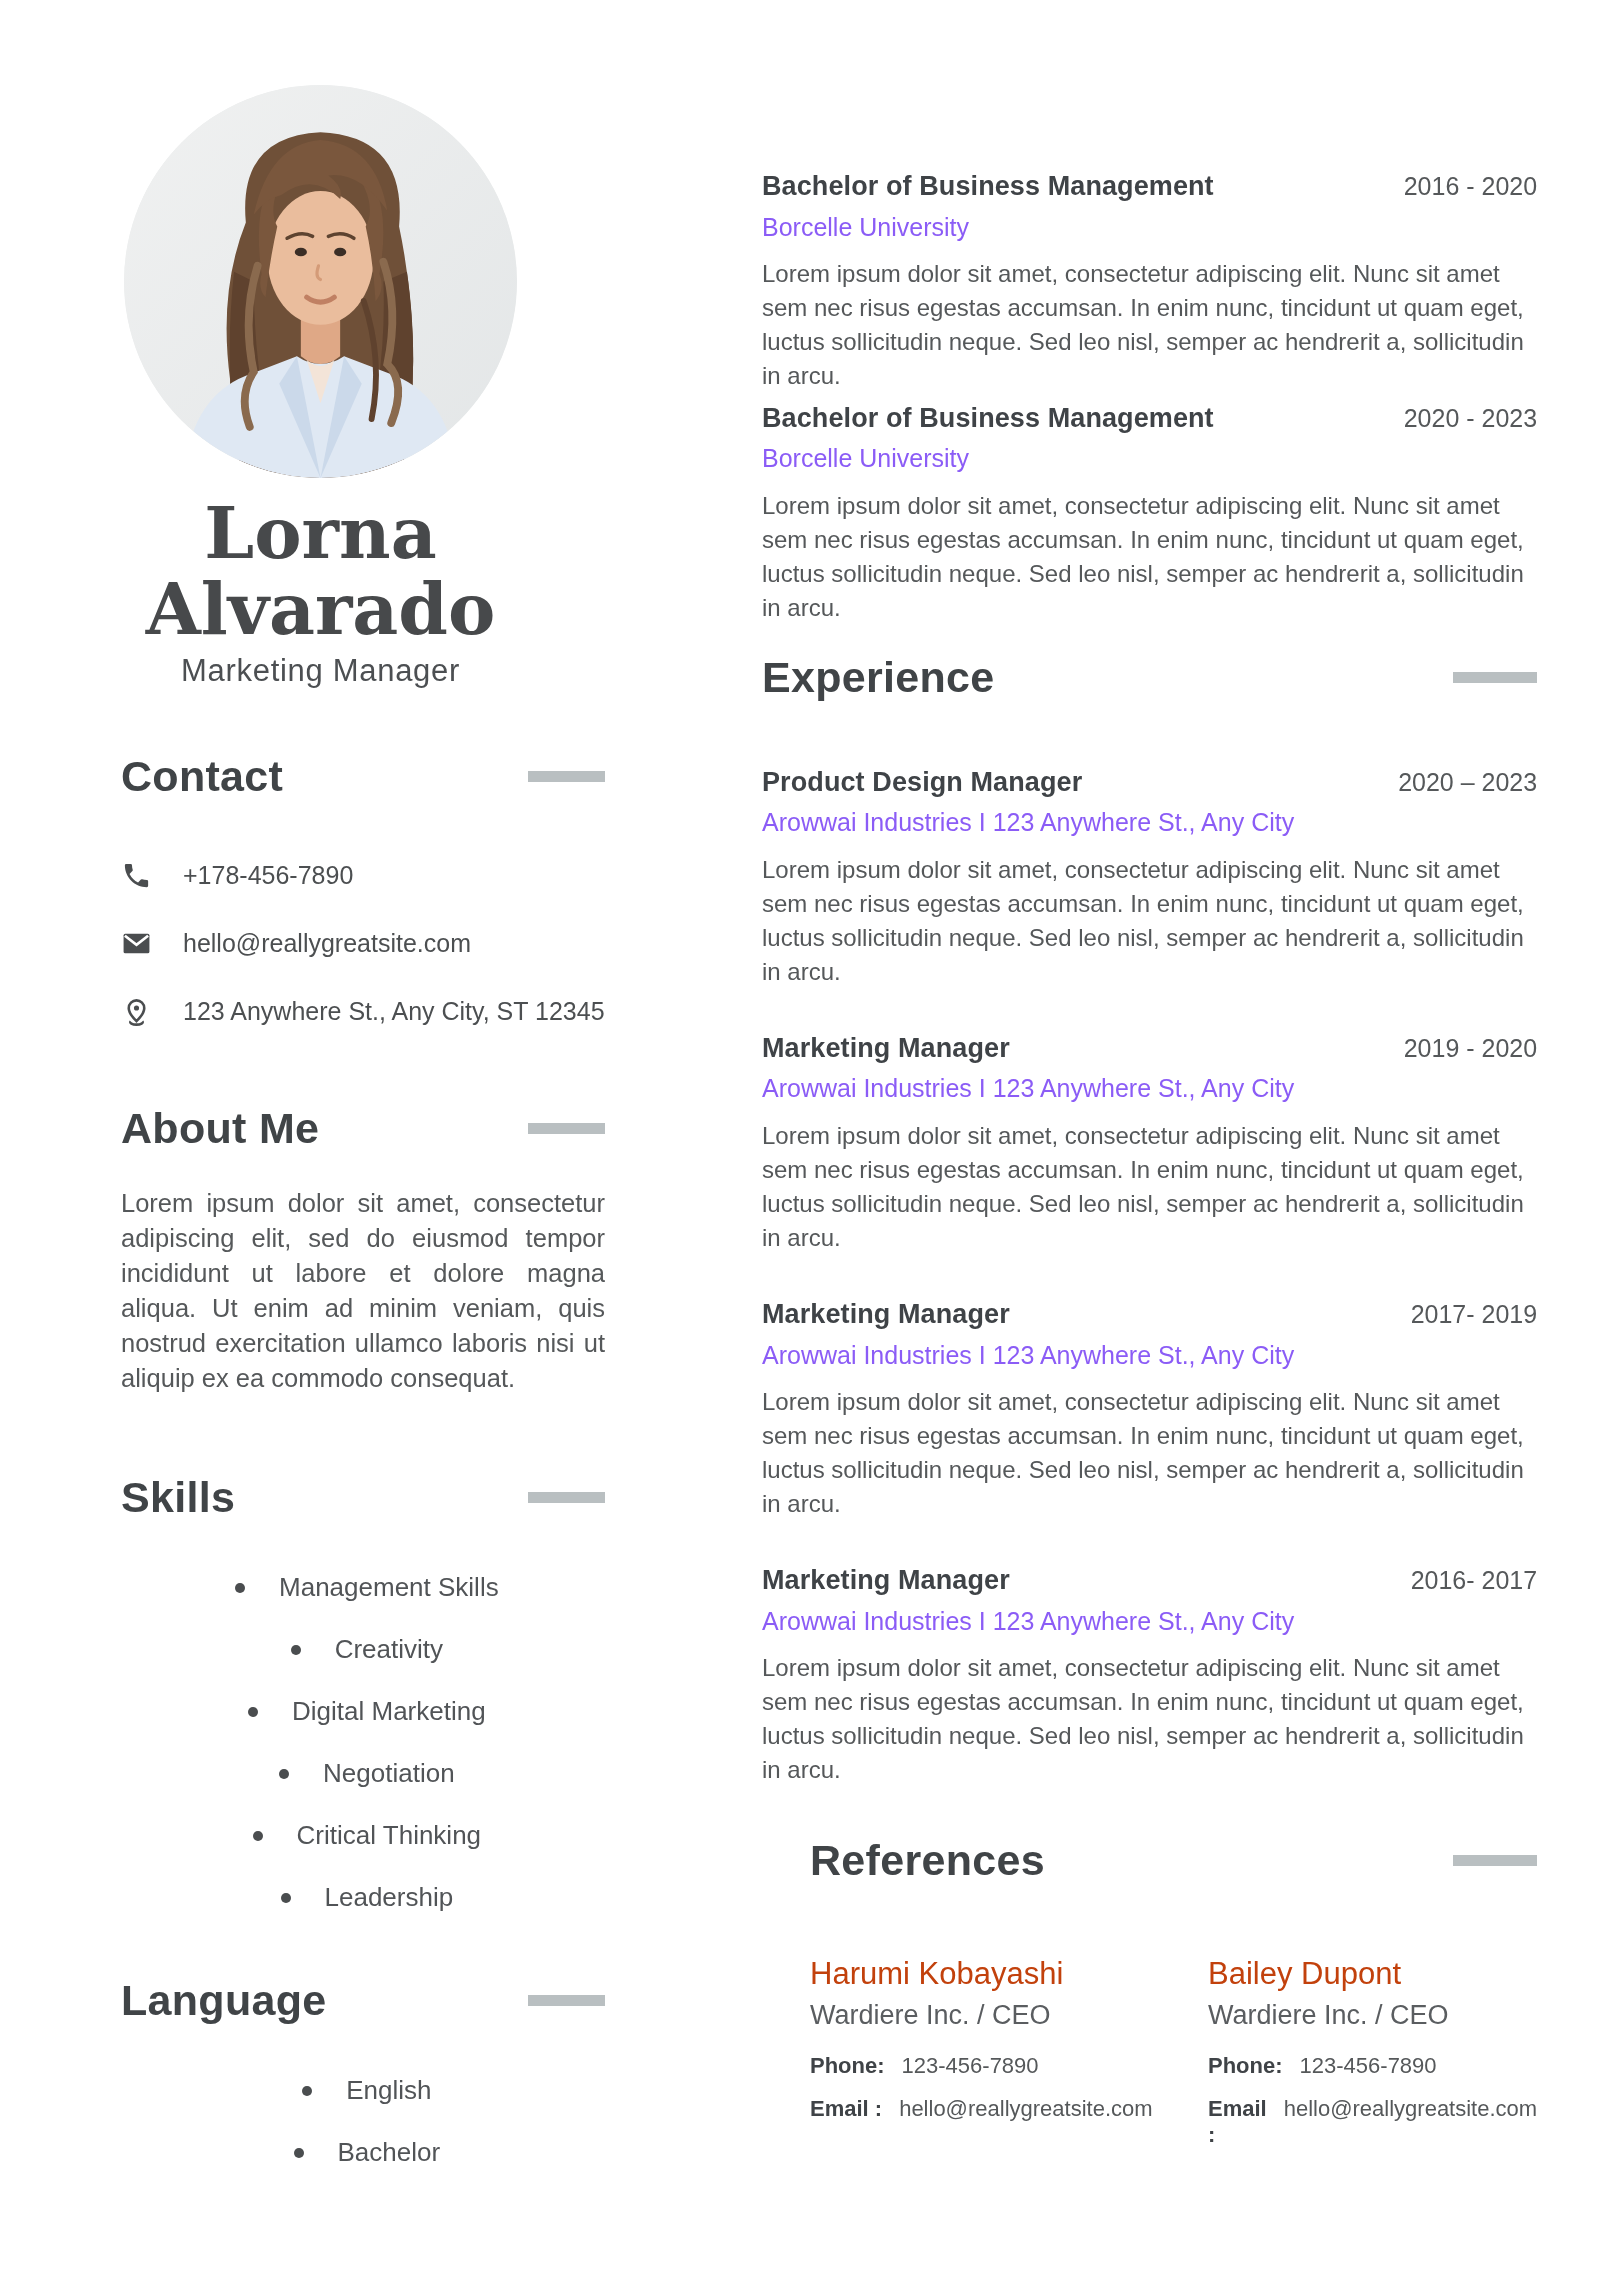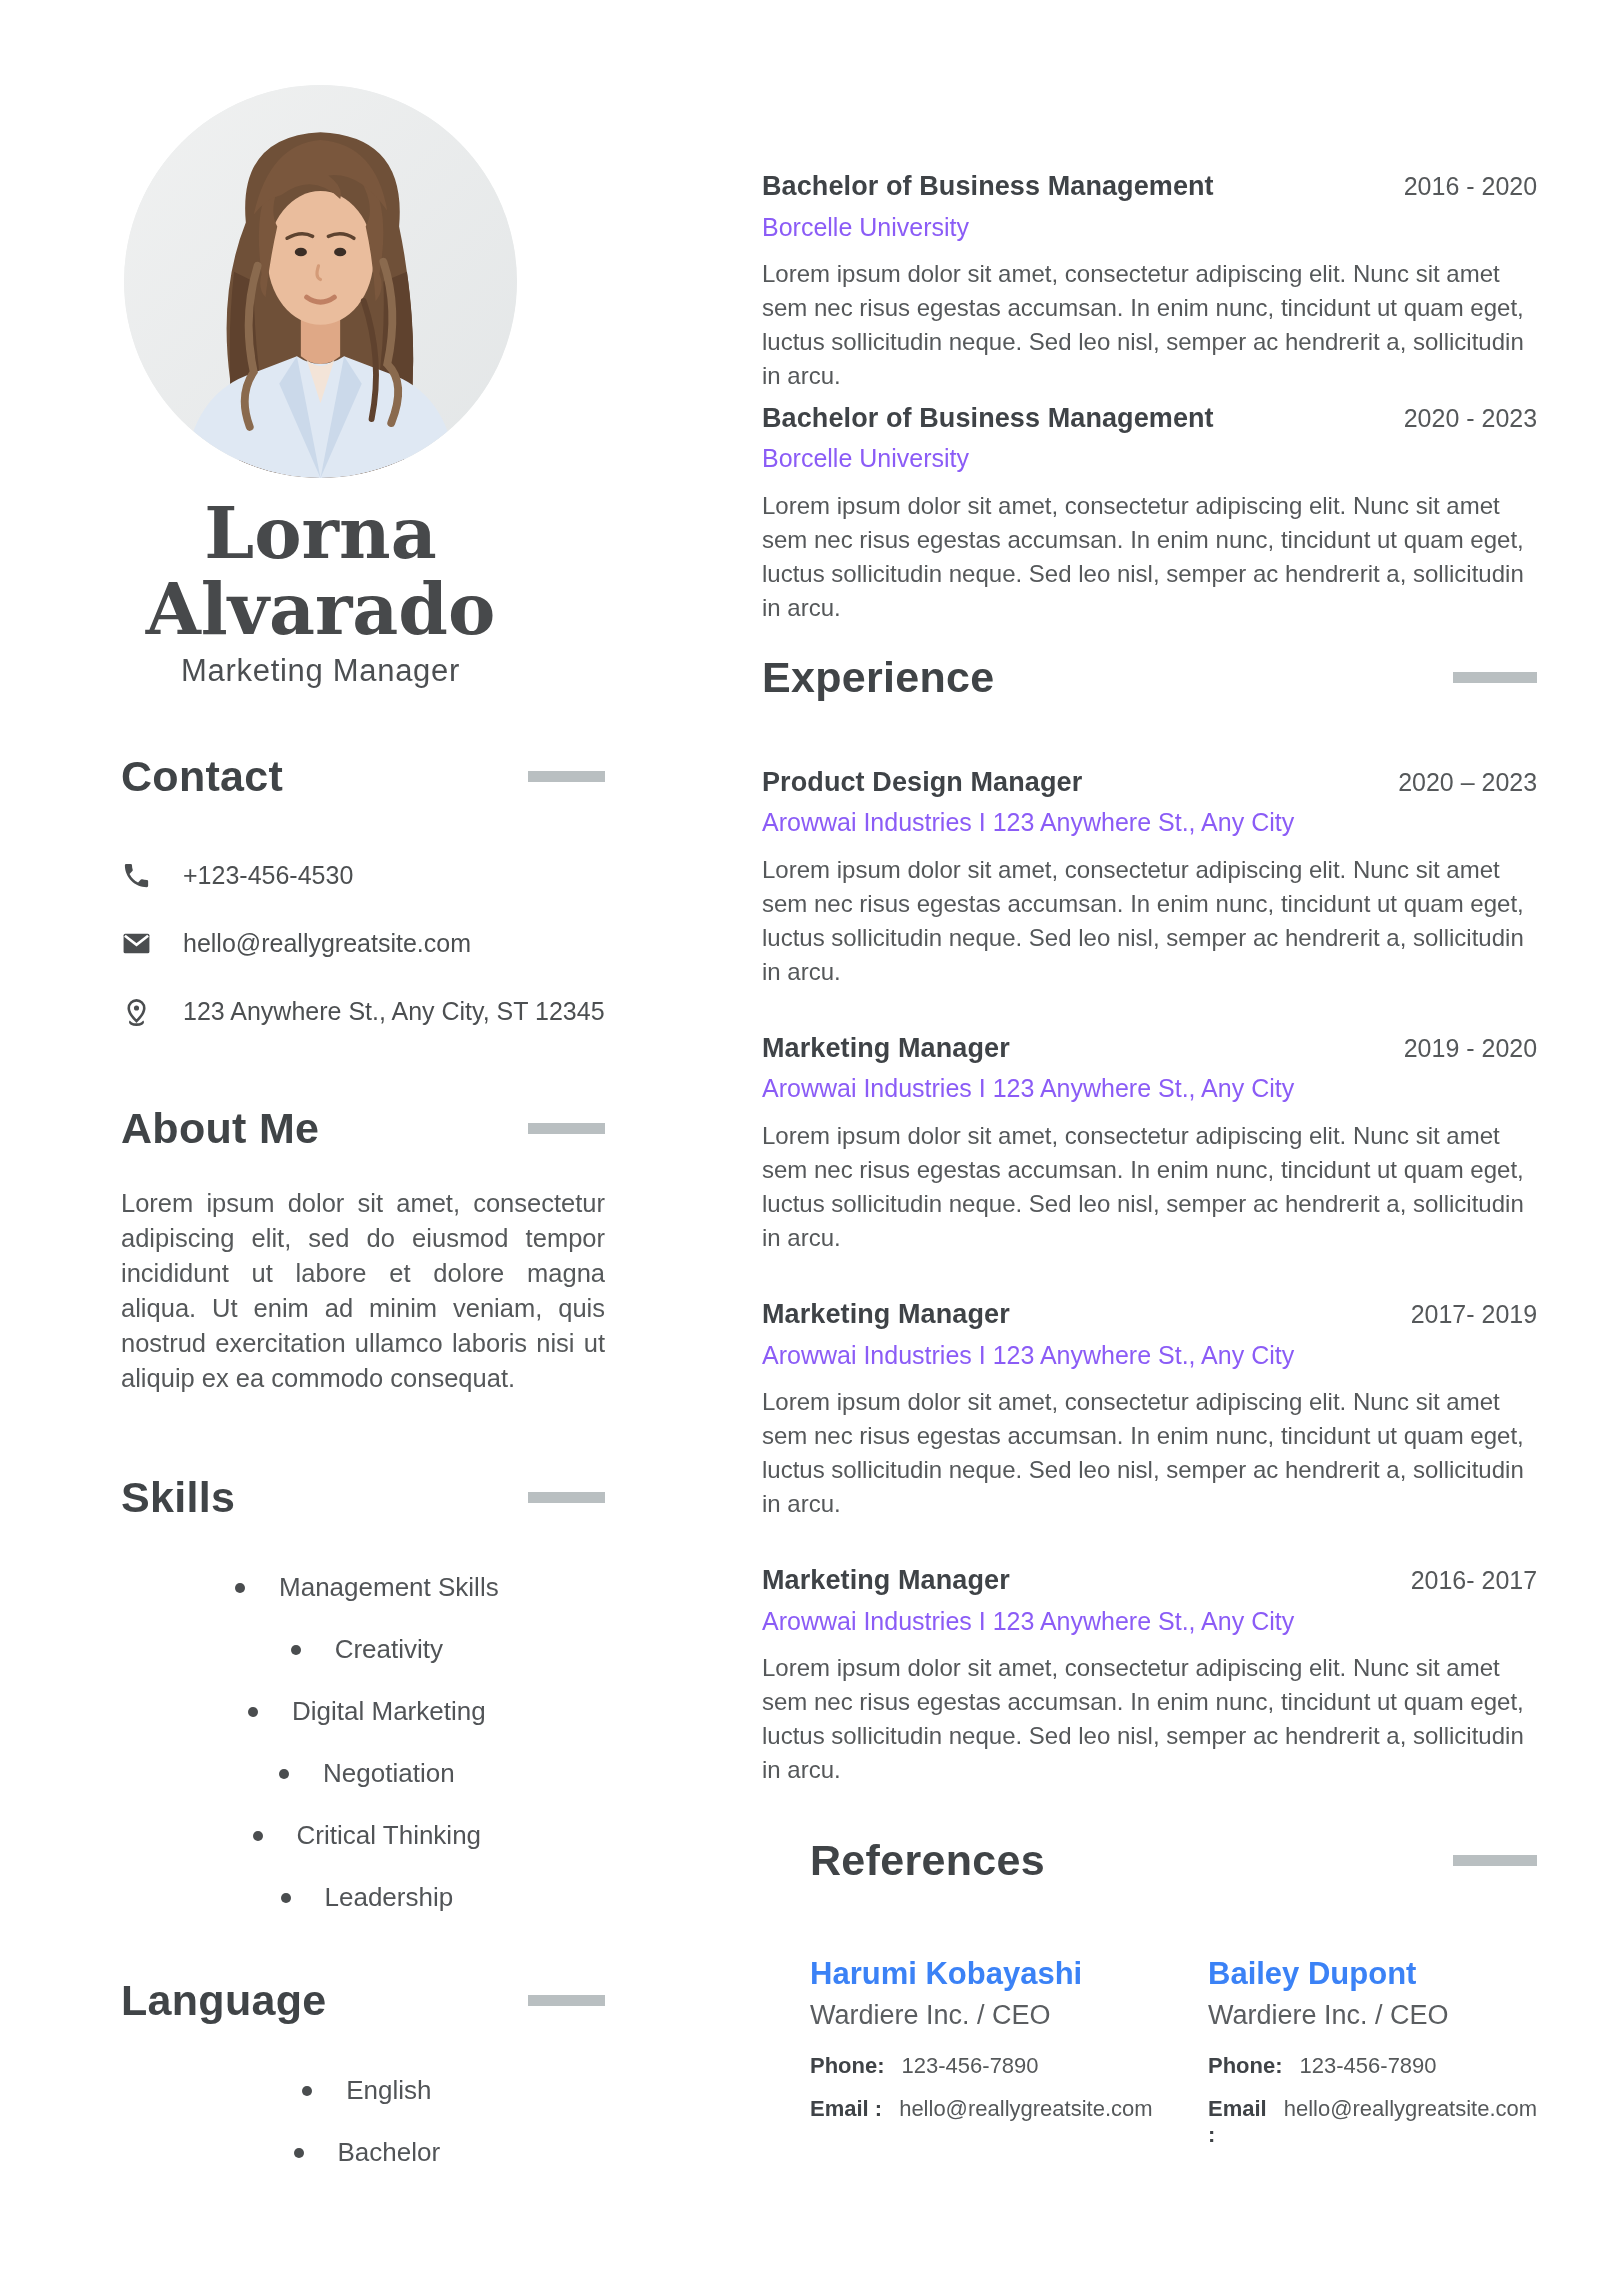--- a/index.html
+++ b/index.html
@@ -74,21 +74,21 @@
   .entry-dates{ font-size:25px; color:#55585a; }
   .entry-sub{
     margin-top:10.5px; font-size:25px; color:#8b5cf6;
   }
   .entry-desc{
     margin-top:15.7px; font-size:24px; line-height:34px; color:#55585a; max-width:772px;
   }
 
   .refs-sec{ margin-top:49px;margin-left:48px; }
   .refs-grid{ margin-top:71px; display:grid; grid-template-columns:398px 1fr; }
-  .ref-name{ font-size:31px; font-weight:700; color:#3b82f6; }
+  .ref-name{ font-size:31px; font-weight:400; color:#c2410c; }
   .ref-org{ margin-top:7.9px; font-size:27px; color:#5a5d60; }
   .ref-row{ margin-top:22px; display:flex; gap:17px; align-items:baseline; }
   .ref-row + .ref-row{ margin-top:17px; }
   .ref-label{ font-size:22px; font-weight:700; color:#3f4347; }
   .ref-value{ font-size:22px; color:#55585a; }
 </style>
 </head>
 <body>
 
 <div class="page">
@@ -153,21 +153,21 @@
         <h2>Contact</h2>
         <span class="accent-bar"></span>
       </div>
       <div class="contact-rows">
         <div class="contact-row">
           <span class="cicon">
             <svg viewBox="0 0 24 24" fill="currentColor">
                 <path d="M6.62 10.79a15.05 15.05 0 0 0 6.59 6.59l2.2-2.2a1 1 0 0 1 1.02-.24c1.12.37 2.33.57 3.57.57a1 1 0 0 1 1 1V20a1 1 0 0 1-1 1C10.6 21 3 13.4 3 4a1 1 0 0 1 1-1h3.5a1 1 0 0 1 1 1c0 1.25.2 2.45.57 3.57a1 1 0 0 1-.25 1.02l-2.2 2.2z"></path>
               </svg>
           </span>
-          <span class="ctext">+123-456-4530</span>
+          <span class="ctext">+178-456-7890</span>
         </div>
         <div class="contact-row">
           <span class="cicon">
             <svg viewBox="0 0 24 24">
                 <rect x="2" y="4.5" width="20" height="15" rx="1.2" fill="currentColor"></rect>
                 <path d="M3 6 L12 13 L21 6" stroke="#ffffff" stroke-width="2.1" fill="none"></path>
               </svg>
           </span>
           <span class="ctext">hello@reallygreatsite.com</span>
         </div>

